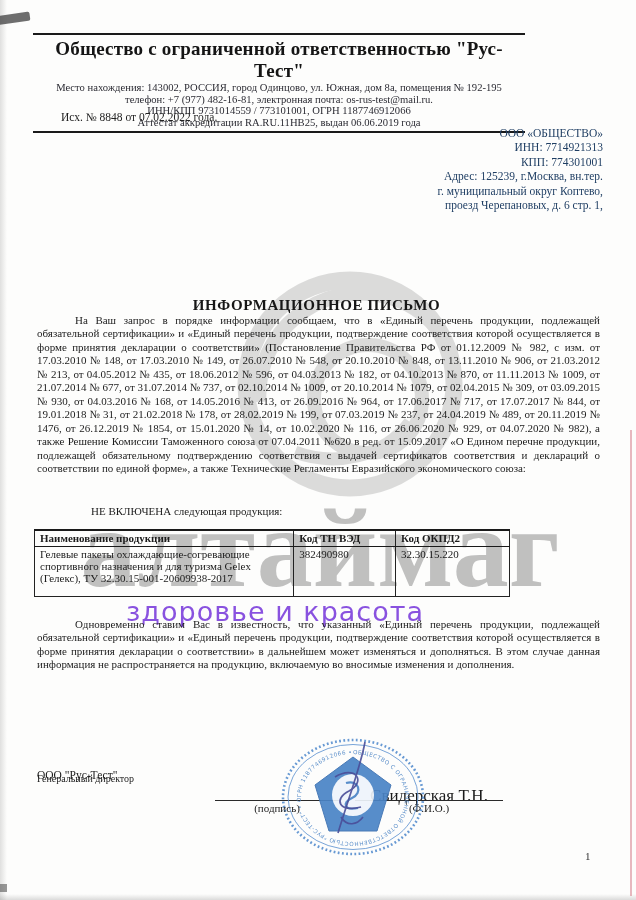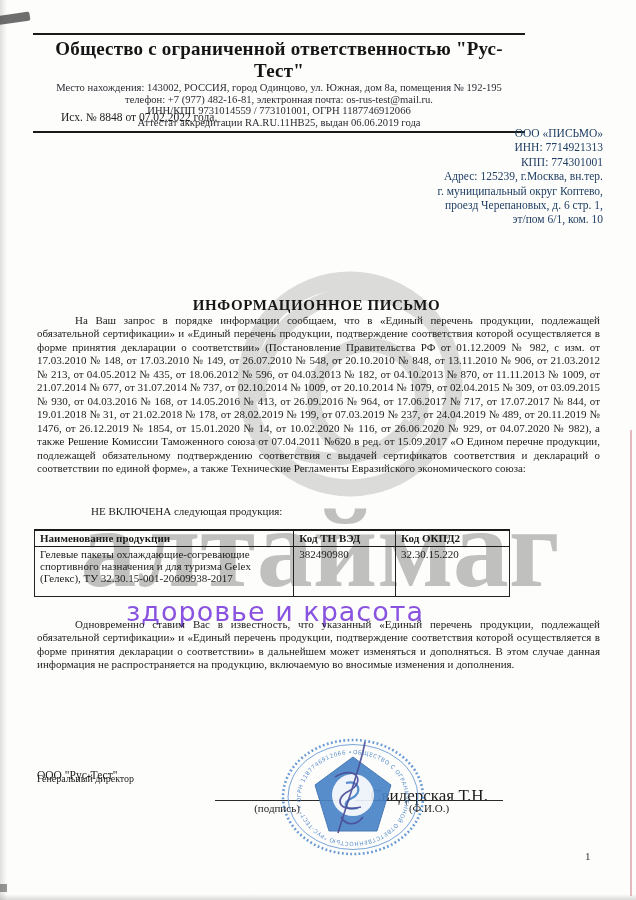--- a/index.html
+++ b/index.html
@@ -92,27 +92,26 @@
     <div class="hdr-line">Место нахождения: 143002, РОССИЯ, город Одинцово, ул. Южная, дом 8а, помещения № 192-195</div>
     <div class="hdr-line">телефон: +7 (977) 482-16-81, электронная почта: os-rus-test@mail.ru.</div>
     <div class="hdr-line">ИНН/КПП 9731014559 / 773101001, ОГРН 1187746912066</div>
     <div class="hdr-line">Аттестат аккредитации RA.RU.11НВ25, выдан 06.06.2019 года</div>
     <div class="hdr-rule-bot"></div>
   </div>
 
   <div class="ref">Исх. № 8848 от 07.02.2022 года.</div>
 
   <div class="recipient">
-    <div>ООО «ПИСЬМО»</div>
+    <div>ООО «ОБЩЕСТВО»</div>
     <div>ИНН: 7714921313</div>
     <div>КПП: 774301001</div>
     <div>Адрес: 125239, г.Москва, вн.тер.</div>
     <div>г. муниципальный округ Коптево,</div>
     <div>проезд Черепановых, д. 6 стр. 1,</div>
-    <div>эт/пом 6/1, ком. 10</div>
   </div>
 
   <div class="letter-title">ИНФОРМАЦИОННОЕ ПИСЬМО</div>
 
   <div class="para para1">На Ваш запрос в порядке информации сообщаем, что в «Единый перечень продукции, подлежащей обязательной сертификации» и «Единый перечень продукции, подтверждение соответствия которой осуществляется в форме принятия декларации о соответствии» (Постановление Правительства РФ от 01.12.2009 № 982, с изм. от 17.03.2010 № 148, от 17.03.2010 № 149, от 26.07.2010 № 548, от 20.10.2010 № 848, от 13.11.2010 № 906, от 21.03.2012 № 213, от 04.05.2012 № 435, от 18.06.2012 № 596, от 04.03.2013 № 182, от 04.10.2013 № 870, от 11.11.2013 № 1009, от 21.07.2014 № 677, от 31.07.2014 № 737, от 02.10.2014 № 1009, от 20.10.2014 № 1079, от 02.04.2015 № 309, от 03.09.2015 № 930, от 04.03.2016 № 168, от 14.05.2016 № 413, от 26.09.2016 № 964, от 17.06.2017 № 717, от 17.07.2017 № 844, от 19.01.2018 № 31, от 21.02.2018 № 178, от 28.02.2019 № 199, от 07.03.2019 № 237, от 24.04.2019 № 489, от 20.11.2019 № 1476, от 26.12.2019 № 1854, от 15.01.2020 № 14, от 10.02.2020 № 116, от 26.06.2020 № 929, от 04.07.2020 № 982), а также Решение Комиссии Таможенного союза от 07.04.2011 №620 в ред. от 15.09.2017 «О Едином перечне продукции, подлежащей обязательному подтверждению соответствия с выдачей сертификатов соответствия и деклараций о соответствии по единой форме», а также Технические Регламенты Евразийского экономического союза:</div>
   <div class="not-included">НЕ ВКЛЮЧЕНА следующая продукция:</div>
 
   <table class="tbl">
     <thead>
       <tr>

